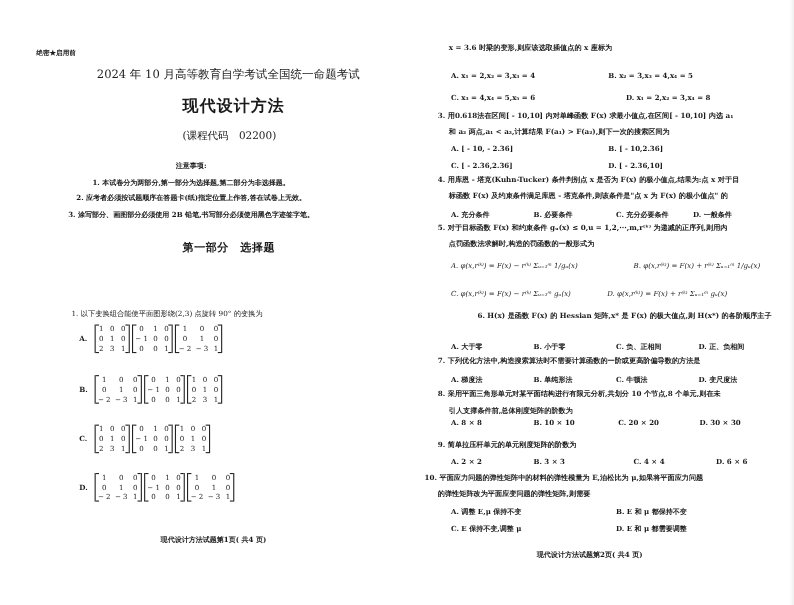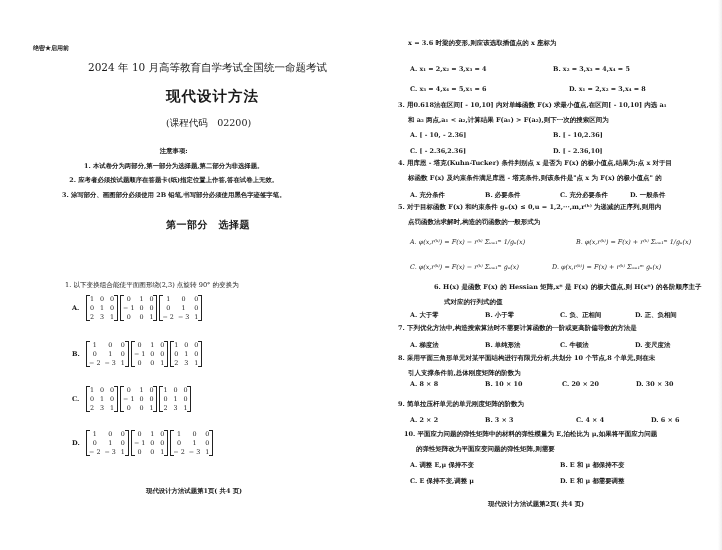--- a/index.html
+++ b/index.html
@@ -245,21 +245,20 @@
     <div>5. 对于目标函数 F(x) 和约束条件 gᵤ(x) ≤ 0,u = 1,2,···,m,r⁽ᵏ⁾ 为递减的正序列,则用内</div>
     <div style="padding-left:10px">点罚函数法求解时,构造的罚函数的一般形式为</div>
   </div>
   <div class="formula" style="left:40px; top:238px;">A. φ(x,r⁽ᵏ⁾) = F(x) − r⁽ᵏ⁾ Σᵤ₌₁ᵐ 1/gᵤ(x)</div>
   <div class="formula" style="left:182px; top:238px;margin-left:24px;">B. φ(x,r⁽ᵏ⁾) = F(x) + r⁽ᵏ⁾ Σᵤ₌₁ᵐ 1/gᵤ(x)</div>
   <div class="formula" style="left:40px; top:263px;">C. φ(x,r⁽ᵏ⁾) = F(x) − r⁽ᵏ⁾ Σᵤ₌₁ᵐ gᵤ(x)</div>
   <div class="formula" style="left:182px; top:263px;">D. φ(x,r⁽ᵏ⁾) = F(x) + r⁽ᵏ⁾ Σᵤ₌₁ᵐ gᵤ(x)</div>
 
   <div class="q" style="left:28px; top:280px;margin-left:36px;">
     <div>6. H(x) 是函数 F(x) 的 Hessian 矩阵,x* 是 F(x) 的极大值点,则 H(x*) 的各阶顺序主子</div>
-    <div style="padding-left:10px">式对应的行列式的值</div>
   </div>
   <div class="opts" style="left:40px; top:311px;">
     <span style="width:75px">A. 大于零</span>
     <span style="width:75px">B. 小于零</span>
     <span style="width:75px">C. 负、正相间</span>
     <span>D. 正、负相间</span>
   </div>
 
   <div class="q" style="left:28px; top:321px;">
     <div>7. 下列优化方法中,构造搜索算法时不需要计算函数的一阶或更高阶偏导数的方法是</div>
@@ -285,21 +284,21 @@
   <div class="q" style="left:28px; top:397px;">
     <div>9. 简单拉压杆单元的单元刚度矩阵的阶数为</div>
   </div>
   <div class="opts" style="left:40px; top:416px;">
     <span style="width:75px">A. 2 × 2</span>
     <span style="width:91px">B. 3 × 3</span>
     <span style="width:75px">C. 4 × 4</span>
     <span>D. 6 × 6</span>
   </div>
 
-  <div class="q" style="left:34px; top:427px;">
+  <div class="q" style="left:16px; top:427px;">
     <div>10. 平面应力问题的弹性矩阵中的材料的弹性模量为 E,泊松比为 μ,如果将平面应力问题</div>
     <div style="padding-left:12px">的弹性矩阵改为平面应变问题的弹性矩阵,则需要</div>
   </div>
   <div class="opts" style="left:40px; top:461px;">
     <span style="width:150px">A. 调整 E,μ 保持不变</span>
     <span>B. E 和 μ 都保持不变</span>
   </div>
   <div class="opts" style="left:40px; top:477px;">
     <span style="width:150px">C. E 保持不变,调整 μ</span>
     <span>D. E 和 μ 都需要调整</span>

